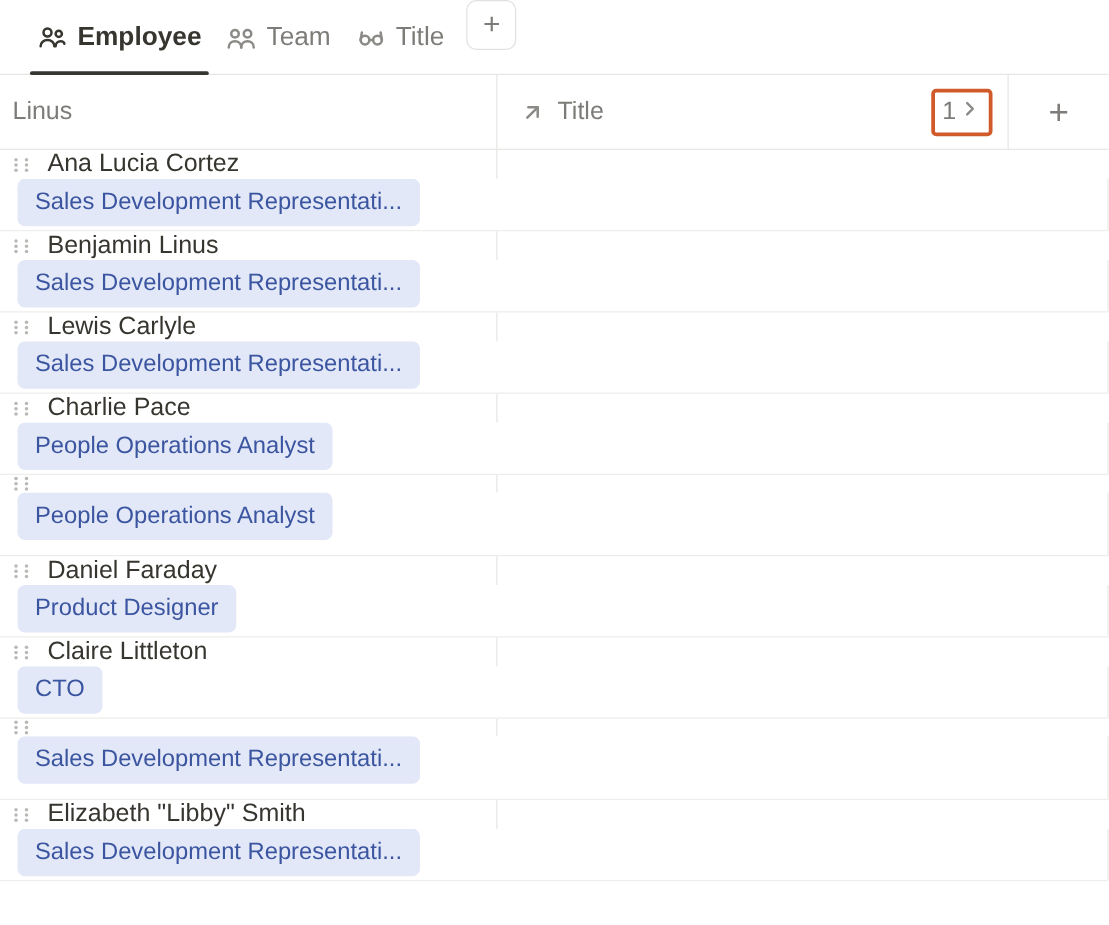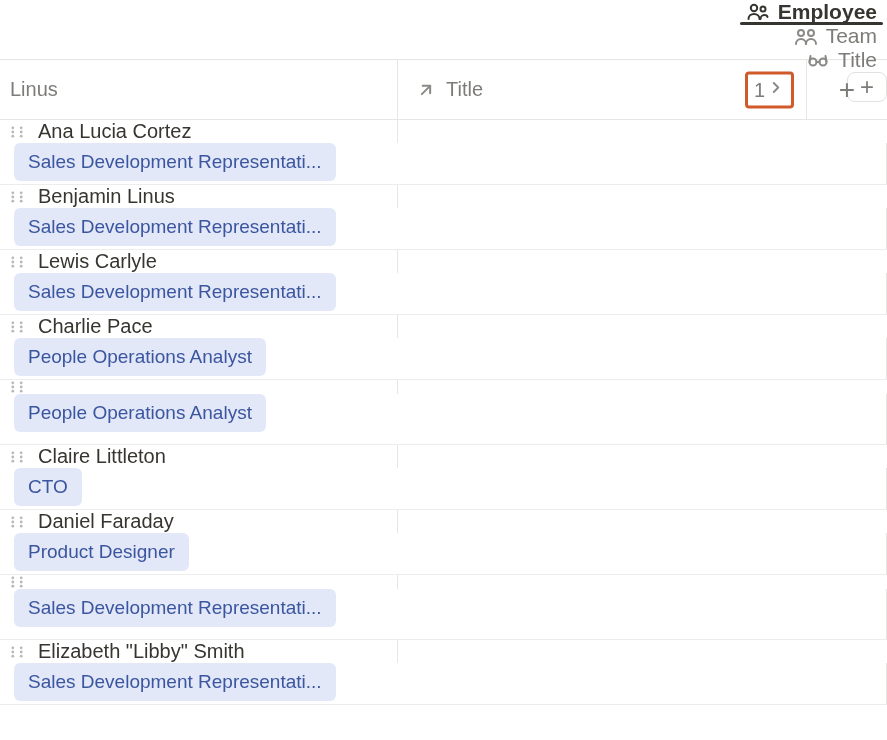--- a/index.html
+++ b/index.html
@@ -8,25 +8,24 @@
     width: 887px;
     height: 740px;
     background: #fff;
     color: #37352f;
     overflow: hidden;
   }
 
   
   .tabs {
     display: flex;
-    align-items: flex-end;
+    align-items: flex-start;
     height: 60px;
-    padding: 0 0;
+    padding: 0 20px;
     border-bottom: 1px solid #e6e6e4;
-    flex-direction: column;
   }
   .tab {
     display: flex;
     align-items: center;
     gap: 8px;
     padding: 0 10px;
     height: 100%;
     font-size: 21px;
     color: #7d7c78;
     cursor: pointer;
@@ -346,60 +345,60 @@
       <span class="drag">
         <svg viewBox="0 0 10 10">
             <circle cx="2" cy="2" r="1" fill="currentColor"></circle>
             <circle cx="8" cy="2" r="1" fill="currentColor"></circle>
             <circle cx="2" cy="5" r="1" fill="currentColor"></circle>
             <circle cx="8" cy="5" r="1" fill="currentColor"></circle>
             <circle cx="2" cy="8" r="1" fill="currentColor"></circle>
             <circle cx="8" cy="8" r="1" fill="currentColor"></circle>
           </svg>
       </span>
+      <span>Daniel Faraday</span>
+    </div>
+    <div class="cell-title">
+      <span class="chip">Product Designer</span>
+    </div>
+    <div class="cell-extra"></div>
+  </div>
+
+  <div class="row">
+    <div class="cell-name">
+      <span class="drag">
+        <svg viewBox="0 0 10 10">
+            <circle cx="2" cy="2" r="1" fill="currentColor"></circle>
+            <circle cx="8" cy="2" r="1" fill="currentColor"></circle>
+            <circle cx="2" cy="5" r="1" fill="currentColor"></circle>
+            <circle cx="8" cy="5" r="1" fill="currentColor"></circle>
+            <circle cx="2" cy="8" r="1" fill="currentColor"></circle>
+            <circle cx="8" cy="8" r="1" fill="currentColor"></circle>
+          </svg>
+      </span>
       <span>Claire Littleton</span>
     </div>
     <div class="cell-title">
       <span class="chip">CTO</span>
     </div>
     <div class="cell-extra"></div>
   </div>
 
   <div class="row">
     <div class="cell-name">
       <span class="drag">
         <svg viewBox="0 0 10 10">
             <circle cx="2" cy="2" r="1" fill="currentColor"></circle>
             <circle cx="8" cy="2" r="1" fill="currentColor"></circle>
             <circle cx="2" cy="5" r="1" fill="currentColor"></circle>
             <circle cx="8" cy="5" r="1" fill="currentColor"></circle>
             <circle cx="2" cy="8" r="1" fill="currentColor"></circle>
             <circle cx="8" cy="8" r="1" fill="currentColor"></circle>
           </svg>
       </span>
-      <span>Daniel Faraday</span>
-    </div>
-    <div class="cell-title">
-      <span class="chip">Product Designer</span>
-    </div>
-    <div class="cell-extra"></div>
-  </div>
-
-  <div class="row">
-    <div class="cell-name">
-      <span class="drag">
-        <svg viewBox="0 0 10 10">
-            <circle cx="2" cy="2" r="1" fill="currentColor"></circle>
-            <circle cx="8" cy="2" r="1" fill="currentColor"></circle>
-            <circle cx="2" cy="5" r="1" fill="currentColor"></circle>
-            <circle cx="8" cy="5" r="1" fill="currentColor"></circle>
-            <circle cx="2" cy="8" r="1" fill="currentColor"></circle>
-            <circle cx="8" cy="8" r="1" fill="currentColor"></circle>
-          </svg>
-      </span>
     </div>
     <div class="cell-title">
       <span class="chip">Sales Development Representati...</span>
     </div>
     <div class="cell-extra"></div>
   </div>
 
   <div class="row">
     <div class="cell-name">
       <span class="drag">

